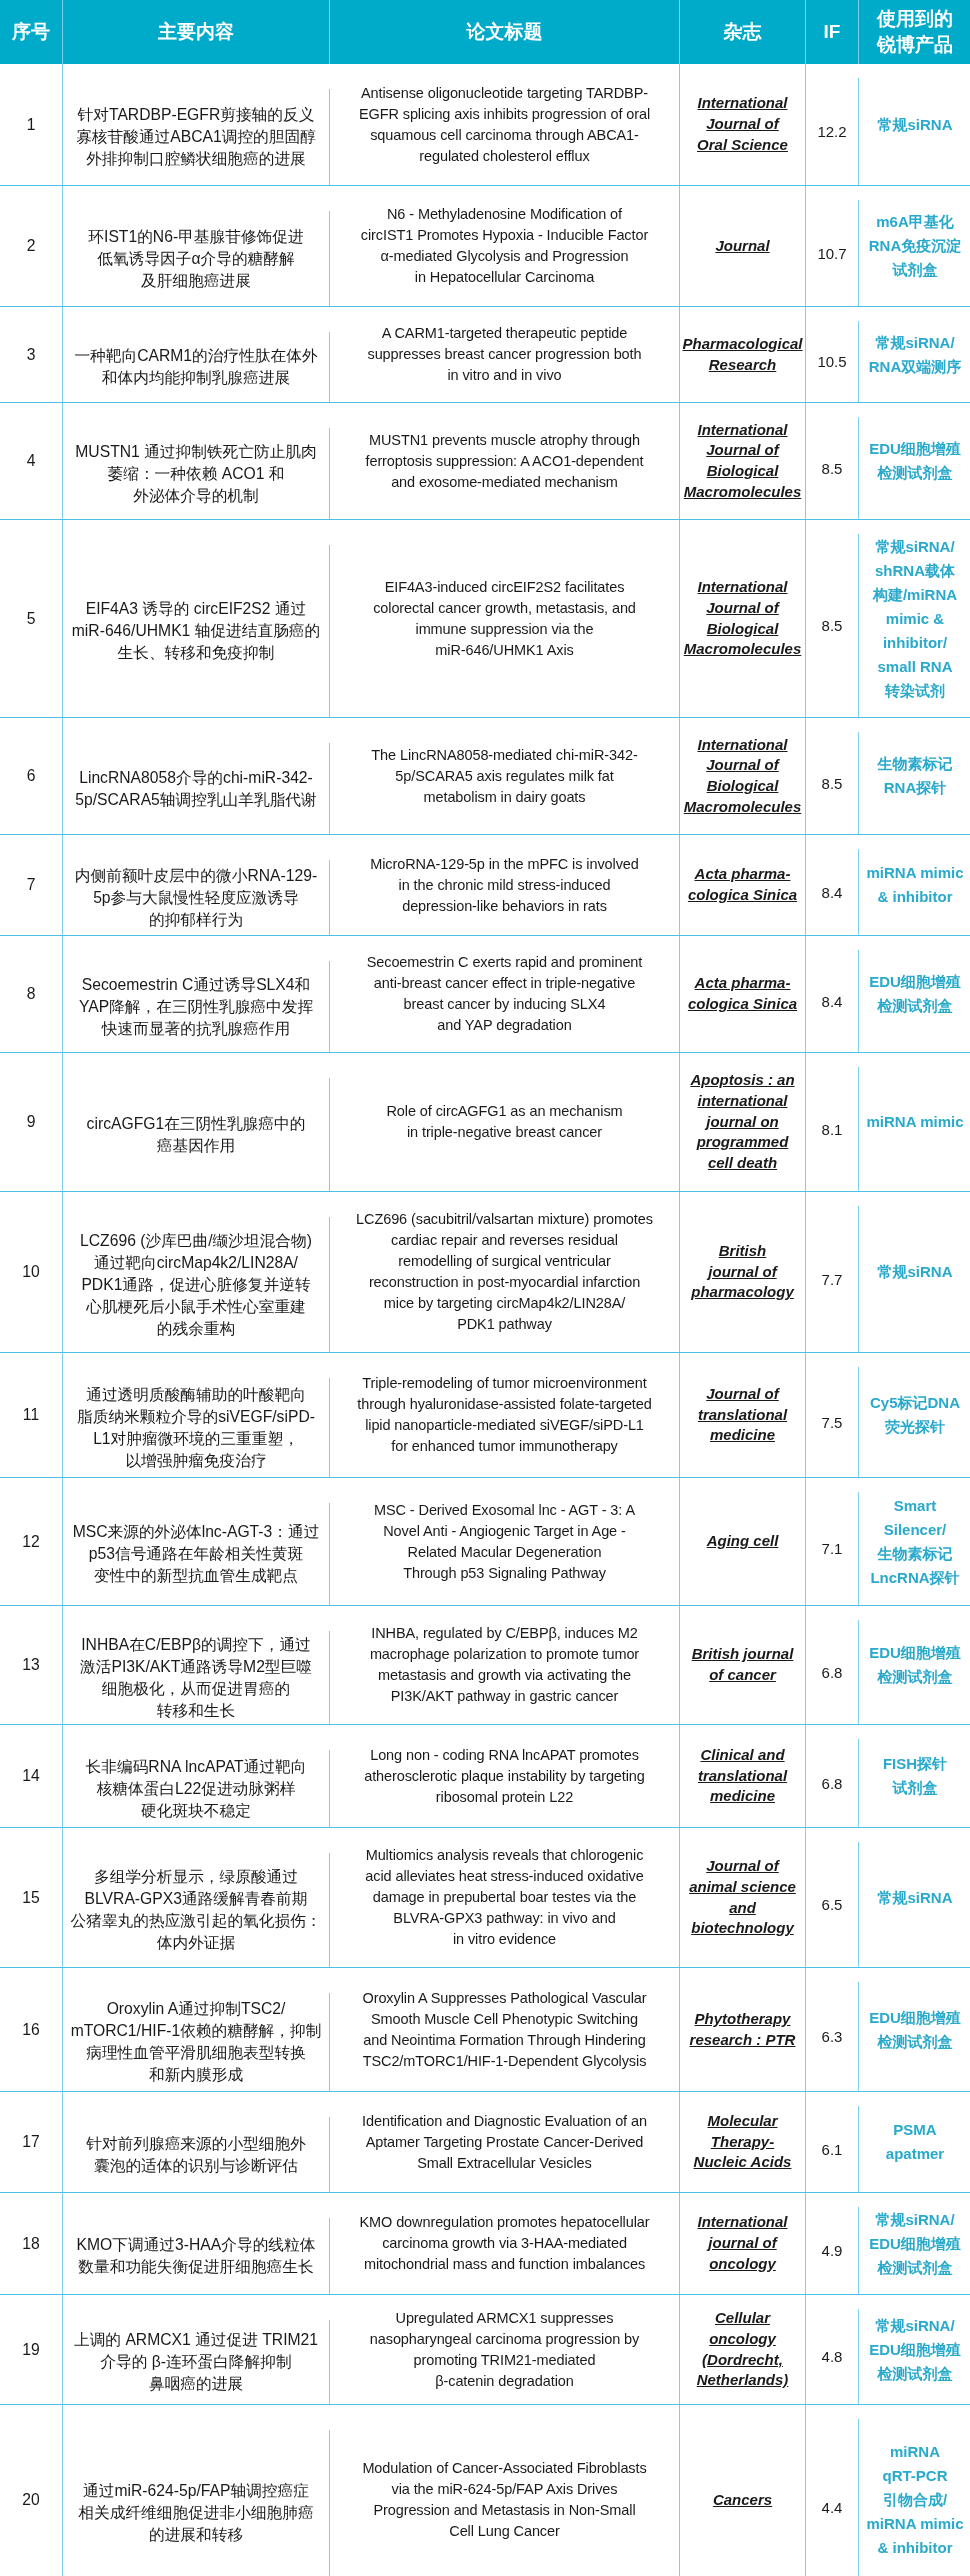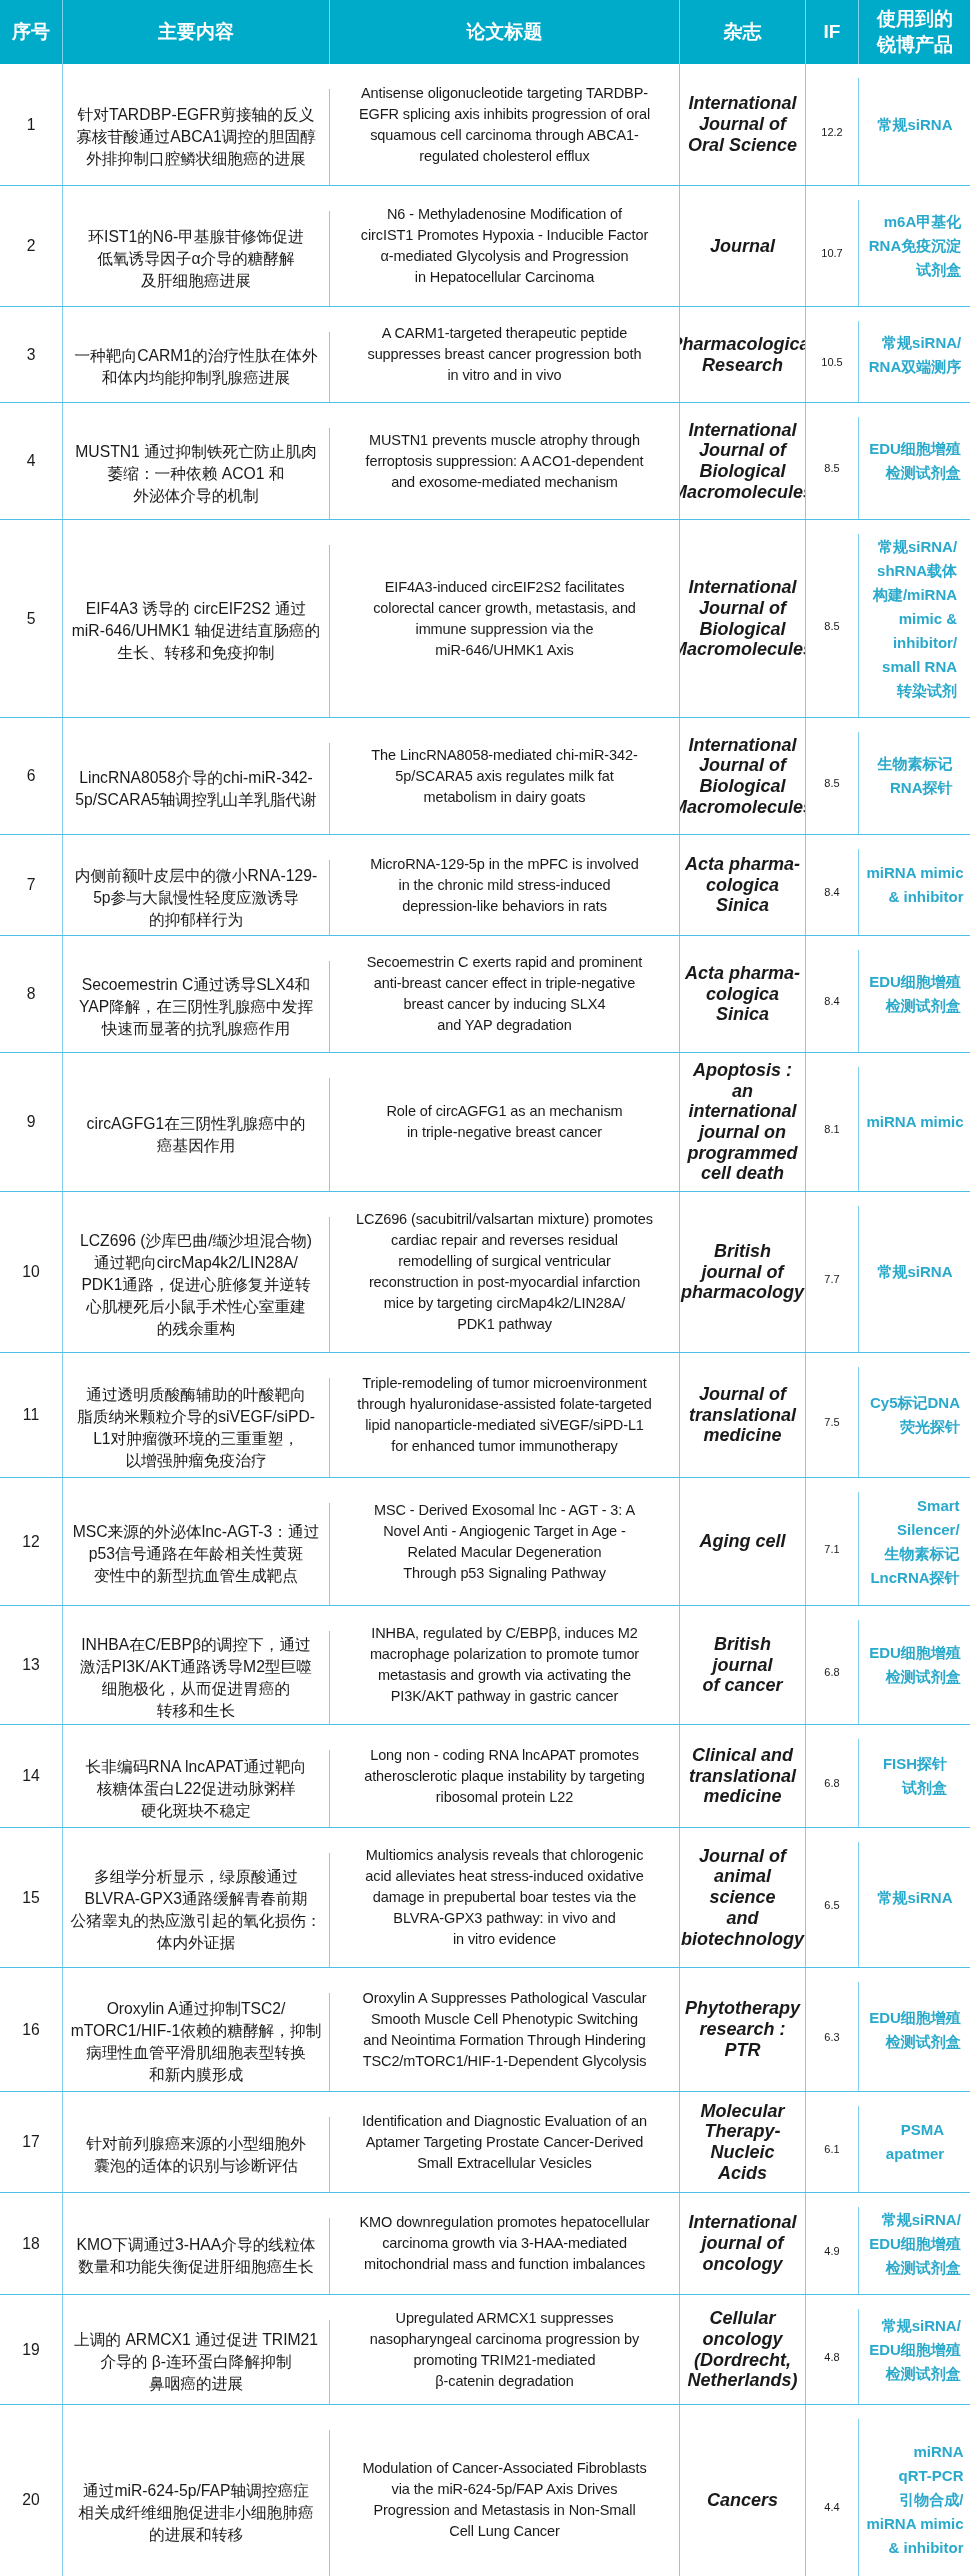--- a/index.html
+++ b/index.html
@@ -44,23 +44,23 @@
   }
   .c0{flex:0 0 63px;width:63px;}
   .c1{flex:0 0 267px;width:267px;}
   .c2{flex:0 0 350px;width:350px;}
   .c3{flex:0 0 126px;width:126px;}
   .c4{flex:0 0 53px;width:53px;}
   .c5{flex:0 0 112px;width:112px;border-right:none;}
   .row .c0{font-size:15.7px;}
   .row .c1{font-size:15.7px;line-height:22px;margin-top:25px;}
   .row .c2{font-size:14.5px;line-height:21px;letter-spacing:-0.1px;text-align:center;}
-  .row .c3{font-size:18px;line-height:20.7px;font-weight:700;font-style:italic;}
-  .row .c4{font-size:11px;margin-top:14px;}
-  .row .c5{font-size:15px;line-height:24px;font-weight:700;color:var(--product-color);text-align:right;}
+  .row .c3{font-size:15px;line-height:20.7px;font-weight:700;font-style:italic;text-decoration:underline;}
+  .row .c4{font-size:15px;margin-top:14px;}
+  .row .c5{font-size:15px;line-height:24px;font-weight:700;color:var(--product-color);}
 </style>
 </head>
 <body>
 
 <div class="papers-table">
   <div class="header-row">
     <div class="th c0">序号</div>
     <div class="th c1">主要内容</div>
     <div class="th c2">论文标题</div>
     <div class="th c3">杂志</div>

